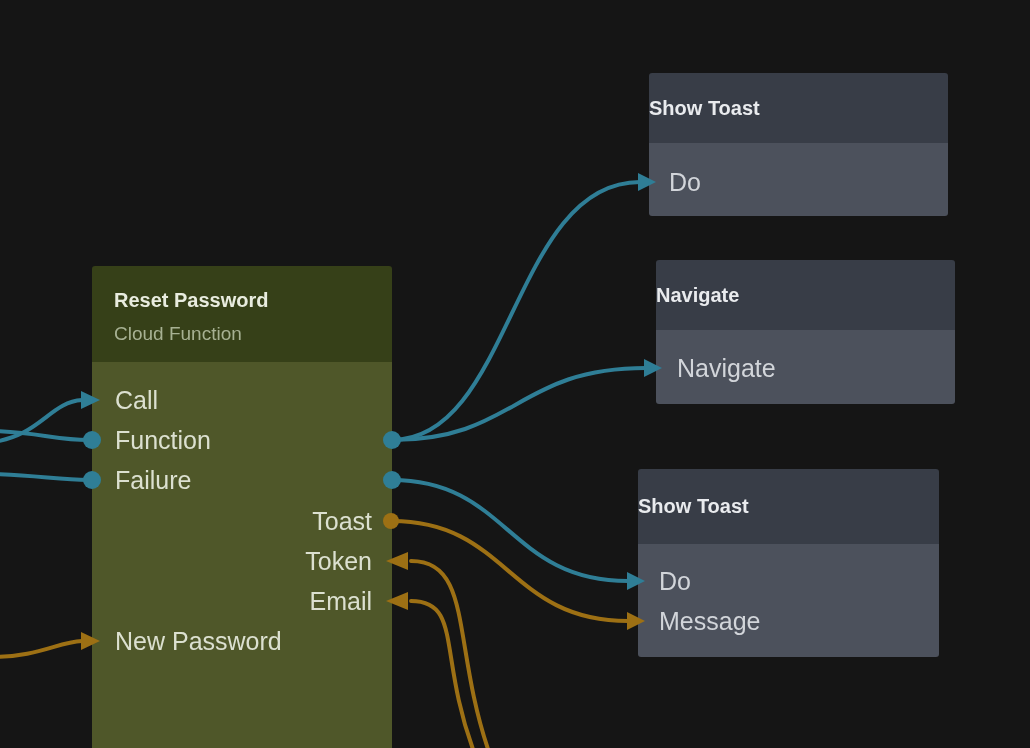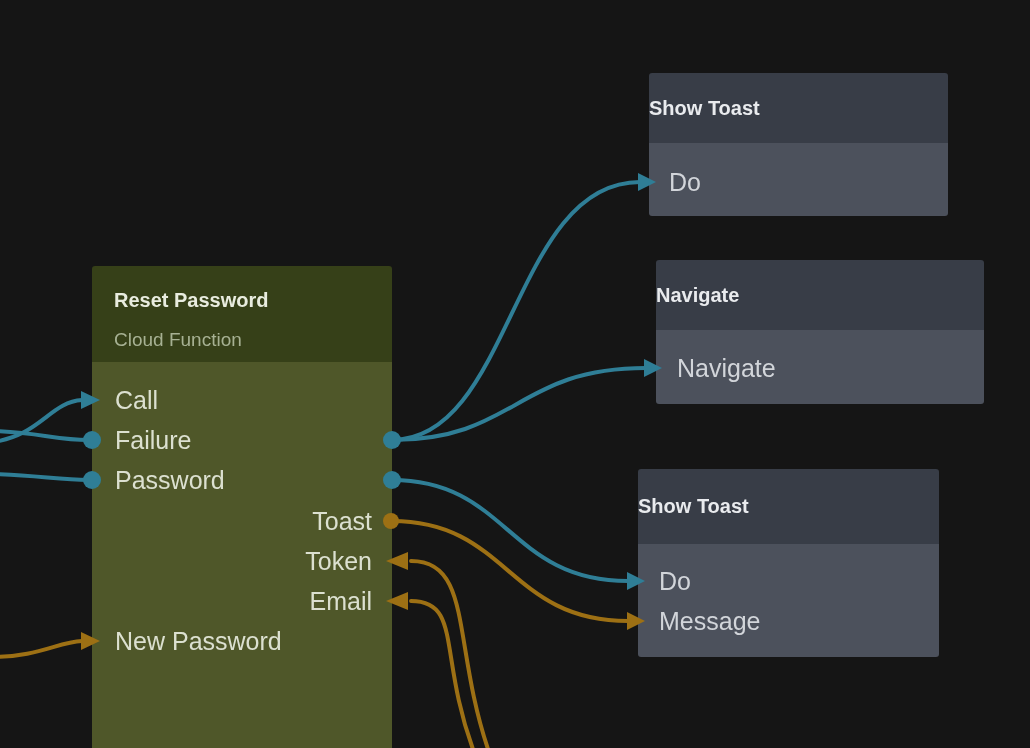--- a/index.html
+++ b/index.html
@@ -47,21 +47,21 @@
   
   .fn-node .node-header { background: var(--function-node-header, #364018); padding: 21px 22px 0 22px; }
   .fn-node .node-body   { background: var(--function-node-body, #4f5729); }
   .fn-node .node-title {
     color: var(--function-title, #e9ecdf);
     font-size: 20px; font-weight: 700; line-height: 26px;
     white-space: nowrap;
   }
   .fn-node .node-subtitle {
     color: var(--function-subtitle, #a7b193);
-    font-size: 19px; font-weight: 400; line-height: 26px; margin-top: 14px;
+    font-size: 19px; font-weight: 400; line-height: 26px; margin-top: 8px;
     white-space: nowrap;
   }
   
   .action-node .node-header {
     background: var(--action-node-header, #383d47);
     display: flex; align-items: center; 
   }
   .action-node .node-body { background: var(--action-node-body, #4c515c); }
   .action-node .node-title {
     color: var(--action-title, #e9ebee);
@@ -92,39 +92,39 @@
 
 <div class="canvas">
 
   <div class="node fn-node" style="left:92px; top:266px; width:300px; height:411px;">
     <div class="node-header" style="height:96px;">
       <div class="node-title">Reset Password</div>
       <div class="node-subtitle">Cloud Function</div>
     </div>
     <div class="node-body" style="height:397px;">
       <div class="port-label" style="left:23px; top:38px;">Call</div>
-      <div class="port-label" style="left:23px; top:78px;">Failure</div>
-      <div class="port-label" style="left:23px; top:118px;">Password</div>
+      <div class="port-label" style="left:23px; top:78px;">Function</div>
+      <div class="port-label" style="left:23px; top:118px;">Failure</div>
       <div class="port-label" style="right:20px; top:159px;">Toast</div>
       <div class="port-label" style="right:20px; top:199px;">Token</div>
       <div class="port-label" style="right:20px; top:239px;">Email</div>
       <div class="port-label" style="left:23px; top:279px;">New Password</div>
     </div>
   </div>
 
   <div class="node action-node" style="left:649px; top:73px; width:299px; height:143px;">
     <div class="node-header" style="height:70px;">
       <div class="node-title">Show Toast</div>
     </div>
     <div class="node-body" style="height:73px;">
       <div class="port-label" style="left:20px; top:39px;">Do</div>
     </div>
   </div>
 
-  <div class="node action-node" style="left:656px; top:260px; width:328px; height:144px;">
+  <div class="node action-node" style="left:656px; top:260px; width:299px; height:144px;">
     <div class="node-header" style="height:70px;">
       <div class="node-title">Navigate</div>
     </div>
     <div class="node-body" style="height:74px;">
       <div class="port-label" style="left:21px; top:38px;">Navigate</div>
     </div>
   </div>
 
   <div class="node action-node" style="left:638px; top:469px; width:301px; height:188px;">
     <div class="node-header" style="height:75px;">

